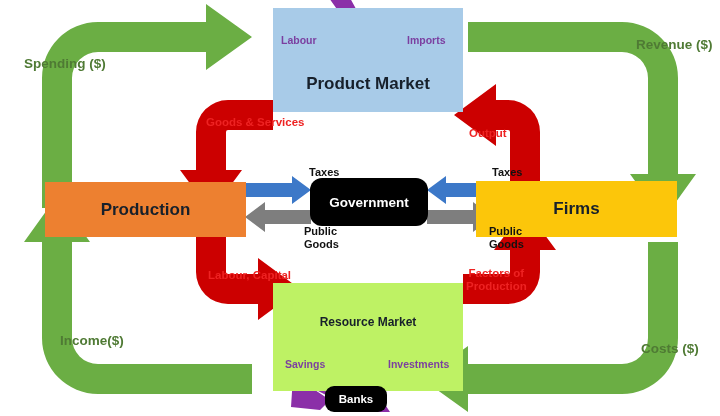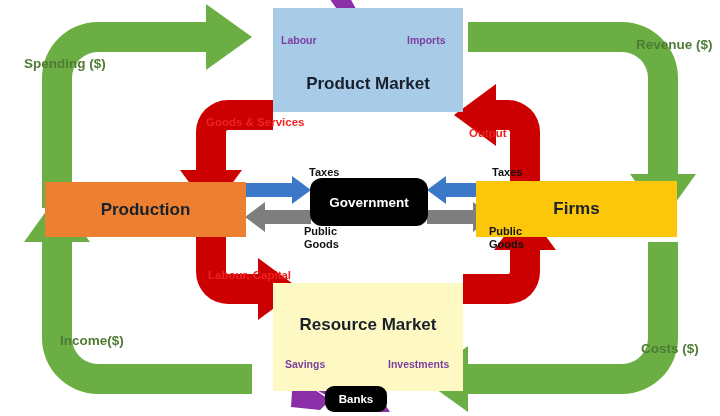--- a/index.html
+++ b/index.html
@@ -6,22 +6,22 @@
   body{width:720px;height:416px;overflow:hidden;font-family:"Liberation Sans",sans-serif;}
   #stage{position:relative;width:720px;height:416px;background:#fff;}
   #svg{position:absolute;left:0;top:0;width:720px;height:416px;}
 
   .node{position:absolute;display:flex;align-items:center;justify-content:center;
         font-weight:bold;color:#17202b;box-sizing:border-box;}
   #households{left:45px;top:182px;width:201px;height:55px;background:#ED8030;font-size:17px;}
   #firms{left:476px;top:181px;width:201px;height:56px;background:#FCC60A;font-size:17px;}
   #product-market{left:273px;top:8px;width:190px;height:104px;background:#A8CBE8;
         font-size:17px;align-items:flex-end;padding-bottom:18px;}
-  #resource-market{left:273px;top:283px;width:190px;height:108px;background:#fef9c3;
-        font-size:17px;align-items:flex-start;padding-top:32px;}
+  #resource-market{left:273px;top:283px;width:190px;height:108px;background:#bef264;
+        font-size:12px;align-items:flex-start;padding-top:32px;}
   #government{left:310px;top:178px;width:118px;height:48px;background:#000;color:#fff;
         border-radius:12px;font-size:13.5px;}
   #banks{left:325px;top:386px;width:62px;height:26px;background:#000;color:#fff;
         border-radius:9px;font-size:11.5px;}
 
   .lbl{position:absolute;white-space:pre;line-height:1.15;}
   .lbl-green{color:#4F7A34;font-size:13.5px;font-weight:bold;}
   .lbl-red{color:#EE2222;font-size:11.5px;font-weight:bold;}
   .lbl-purple{color:#7B3FA0;font-size:10.5px;font-weight:bold;}
   .lbl-black{color:#111;font-size:11px;font-weight:bold;margin-left:48px;}
@@ -231,20 +231,22 @@
   </div>
 
   <div class="lbl lbl-green" id="l-spending">Spending ($)</div>
   <div class="lbl lbl-green" id="l-revenue">Revenue ($)</div>
   <div class="lbl lbl-green" id="l-costs">Costs ($)</div>
   <div class="lbl lbl-green" id="l-income">Income($)</div>
 
   <div class="lbl lbl-red" id="l-goods">Goods &amp; Services</div>
   <div class="lbl lbl-red" id="l-output">Output</div>
   <div class="lbl lbl-red" id="l-labour">Labour, Capital</div>
+  <div class="lbl lbl-red" id="l-factors">Factors of
+Production</div>
 
   <div class="lbl lbl-purple" id="l-exports">Labour</div>
   <div class="lbl lbl-purple" id="l-imports">Imports</div>
   <div class="lbl lbl-purple" id="l-savings">Savings</div>
   <div class="lbl lbl-purple" id="l-investments">Investments</div>
 
   <div class="lbl lbl-black" id="l-taxes-l">Taxes</div>
   <div class="lbl lbl-black" id="l-taxes-r">Taxes</div>
   <div class="lbl lbl-black" id="l-pg-l">Public
 Goods</div>

